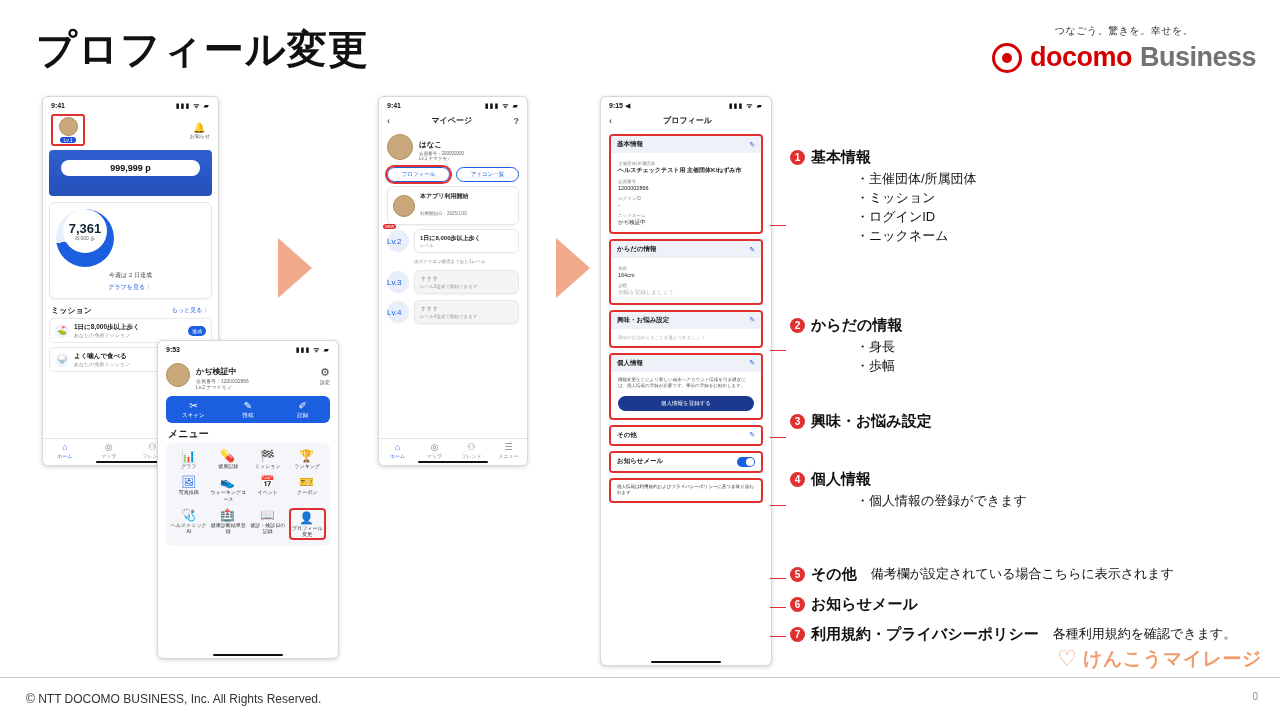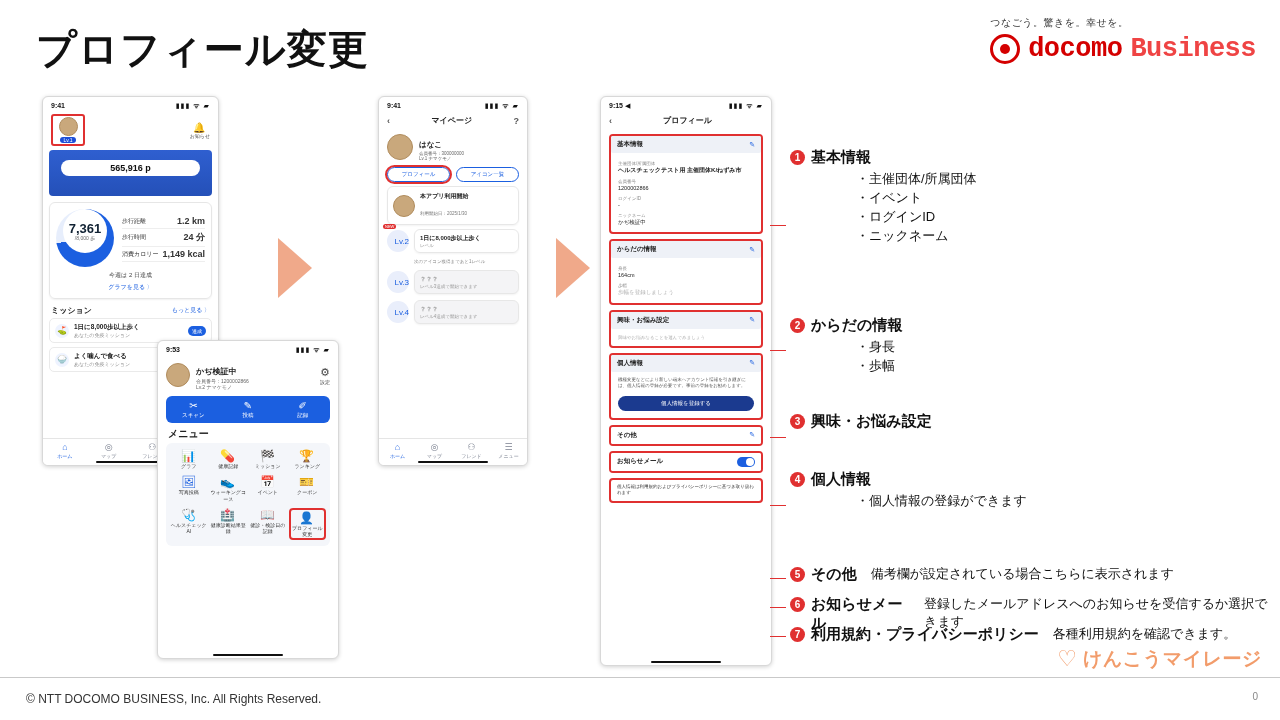--- a/index.html
+++ b/index.html
@@ -11,27 +11,27 @@
     position:relative;
     overflow:hidden;
   }
   .slide{position:absolute;inset:0;}
 
   
   .page-title{
     position:absolute;left:36px;top:22px;
     font-size:40px;font-weight:bold;letter-spacing:1px;color:#111;
   }
-  .brand{position:absolute;right:24px;top:16px;text-align:left;font-family:Liberation Mono, monospace;}
+  .brand{position:absolute;right:24px;top:24px;text-align:center;}
   .brand-tag{font-size:10px;color:#333;letter-spacing:.5px;margin-bottom:4px;}
   .brand-row{display:flex;align-items:center;justify-content:flex-end;gap:8px;}
   .brand-mark{width:30px;height:30px;border-radius:50%;border:3px solid #d40000;box-sizing:border-box;display:flex;align-items:center;justify-content:center;}
   .brand-mark span{display:block;width:10px;height:10px;border-radius:50%;background:#d40000;}
   .brand-docomo{font-size:27px;font-weight:bold;color:#d40000;letter-spacing:-.5px;}
-  .brand-business{font-size:27px;font-weight:bold;color:#ef4444;letter-spacing:-.5px;}
+  .brand-business{font-size:27px;font-weight:bold;color:#737373;letter-spacing:-.5px;}
 
   
   .footer-line{position:absolute;left:0;right:0;bottom:42px;height:1px;background:#c9c9c9;}
   .copyright{position:absolute;left:26px;bottom:14px;font-size:12px;color:#333;}
   .page-num{position:absolute;right:22px;bottom:18px;font-size:10px;color:#888;}
   .kenko{position:absolute;right:18px;bottom:48px;display:flex;align-items:center;gap:6px;}
   .kenko-heart{color:#f29c6b;font-size:22px;line-height:1;}
   .kenko-text{font-size:19px;color:#f29c6b;font-weight:bold;letter-spacing:.5px;}
 
   
@@ -101,21 +101,21 @@
   .p3-info small{display:block;font-size:4.5px;color:#666;}
   .p3-btns{display:flex;gap:6px;margin:2px 8px 4px;}
   .p3-btn{flex:1;border:1px solid #1b5fe0;color:#1b5fe0;border-radius:8px;text-align:center;font-size:5.5px;padding:3px 0;background:#fff;}
   .p3-btn.hl{outline:2px solid #e03030;}
   .p3-card{margin:4px 8px;border:1px solid #e7e7e7;border-radius:6px;padding:5px;display:flex;gap:5px;align-items:center;box-shadow:0 1px 2px rgba(0,0,0,.05);}
   .p3-card .c-av{width:20px;height:20px;border-radius:50%;background:#c9a87c;border:1px solid #b08c5d;}
   .p3-card .c-tx b{display:block;font-size:6px;}
   .p3-card .c-tx small{font-size:4.5px;color:#777;}
   .p3-time{margin:4px 8px;position:relative;}
   .p3-row{display:flex;gap:5px;align-items:center;margin-bottom:6px;}
-  .p3-badge{width:22px;height:22px;border-radius:50%;background:#e9eefb;display:flex;align-items:center;justify-content:flex-end;font-size:8px;color:#1b5fe0;position:relative;}
+  .p3-badge{width:22px;height:22px;border-radius:50%;background:#e9eefb;display:flex;align-items:center;justify-content:flex-start;font-size:8px;color:#1b5fe0;position:relative;}
   .p3-newtag{position:absolute;top:-6px;left:-4px;background:#e03030;color:#fff;font-size:4px;border-radius:3px;padding:0 2px;}
   .p3-mcard{flex:1;border:1px solid #e7e7e7;border-radius:6px;padding:4px 5px;font-size:5.5px;box-shadow:0 1px 2px rgba(0,0,0,.05);}
   .p3-mcard.gray{background:#f4f4f6;color:#999;}
   .p3-mcard b{font-size:6px;}
   .p3-mcard small{display:block;font-size:4.5px;color:#999;}
   .p3-note{font-size:4.5px;color:#888;margin:0 0 6px 27px;}
 
   
   #phone4{left:600px;top:96px;width:170px;height:568px;}
   .p4-sec{margin:5px 8px;border:2px solid #e03030;border-radius:4px;background:#fff;}
@@ -177,43 +177,29 @@
       <div class="p1-avatar-box">
         <div class="p1-av"></div>
         <div class="p1-lv">Lv.1</div>
       </div>
       <div class="p1-bell">
         <span>🔔</span>
         <small>お知らせ</small>
       </div>
     </div>
     <div class="p1-points">
-      <div class="p1-points-pill">565,916 p</div>
+      <div class="p1-points-pill">999,999 p</div>
     </div>
     <div class="p1-card">
       <div class="p1-ring-row">
         <div class="p1-ring">
           <div class="p1-ring-inner">
             <b>7,361</b>
             <small>/8,000 歩</small>
           </div>
-        </div>
-        <div class="p1-stats">
-          <div class="p1-stat">
-              <span>歩行距離</span>
-              <b>1.2 km</b>
-            </div>
-          <div class="p1-stat">
-              <span>歩行時間</span>
-              <b>24 分</b>
-            </div>
-          <div class="p1-stat">
-              <span>消費カロリー</span>
-              <b>1,149 kcal</b>
-            </div>
         </div>
       </div>
       <div class="p1-sub">今週は 2 日達成</div>
       <div class="p1-graph">グラフを見る 〉</div>
     </div>
     <div class="p1-sec-title">
       <span>ミッション</span>
       <span>もっと見る 〉</span>
     </div>
     <div class="p1-mission">
@@ -432,21 +418,21 @@
   <div class="arrow" id="arrow1"></div>
   <div class="arrow" id="arrow2"></div>
 
   <div class="callout" style="left:790px;top:148px;">
     <div class="co-head">
       <span class="num">1</span>
       <span class="co-title">基本情報</span>
     </div>
     <ul class="co-list">
       <li>・主催団体/所属団体</li>
-      <li>・イベント</li>
+      <li>・ミッション</li>
       <li>・ログインID</li>
       <li>・ニックネーム</li>
     </ul>
   </div>
 
   <div class="callout" style="left:790px;top:316px;">
     <div class="co-head">
       <span class="num">2</span>
       <span class="co-title">からだの情報</span>
     </div>
@@ -478,21 +464,20 @@
       <span class="num">5</span>
       <span class="co-title">その他</span>
       <span class="co-inline">備考欄が設定されている場合こちらに表示されます</span>
     </div>
   </div>
 
   <div class="callout" style="left:790px;top:595px;">
     <div class="co-head">
       <span class="num">6</span>
       <span class="co-title">お知らせメール</span>
-      <span class="co-inline">登録したメールアドレスへのお知らせを受信するか選択できます</span>
     </div>
   </div>
 
   <div class="callout" style="left:790px;top:625px;">
     <div class="co-head">
       <span class="num">7</span>
       <span class="co-title">利用規約・プライバシーポリシー</span>
       <span class="co-inline">各種利用規約を確認できます。</span>
     </div>
   </div>

